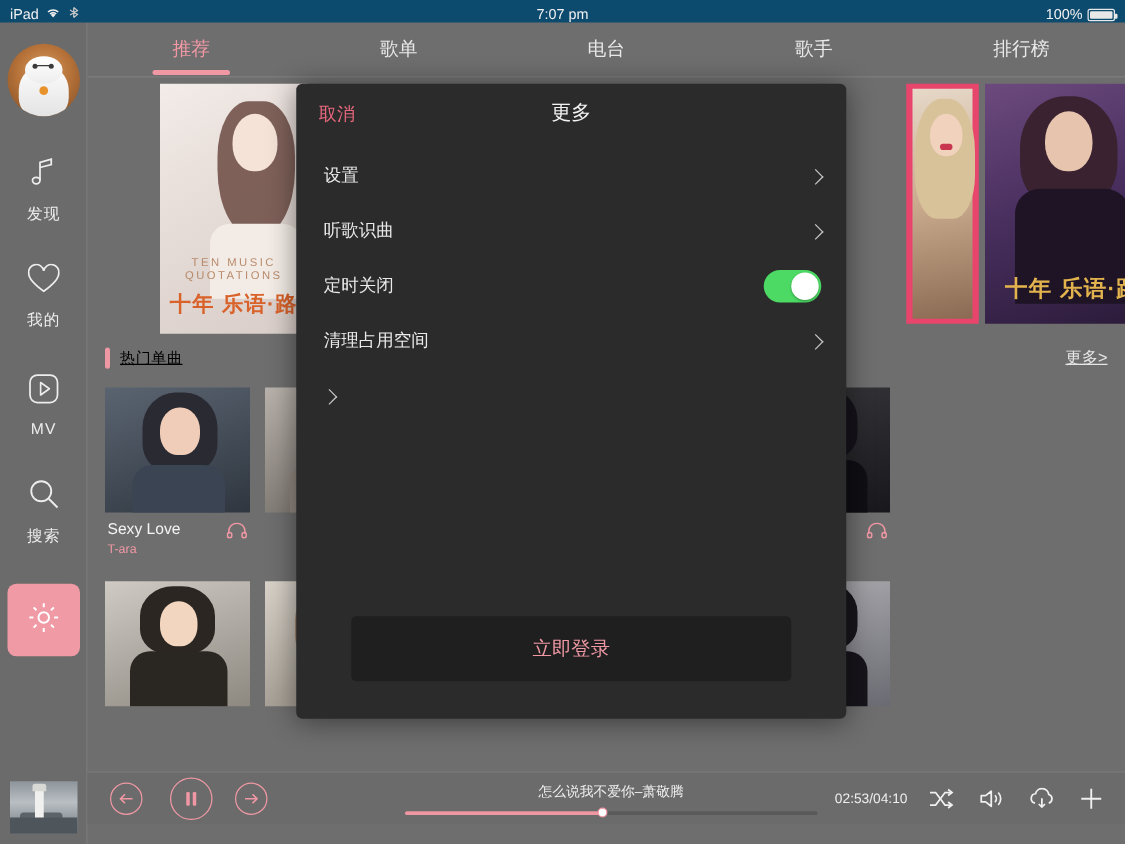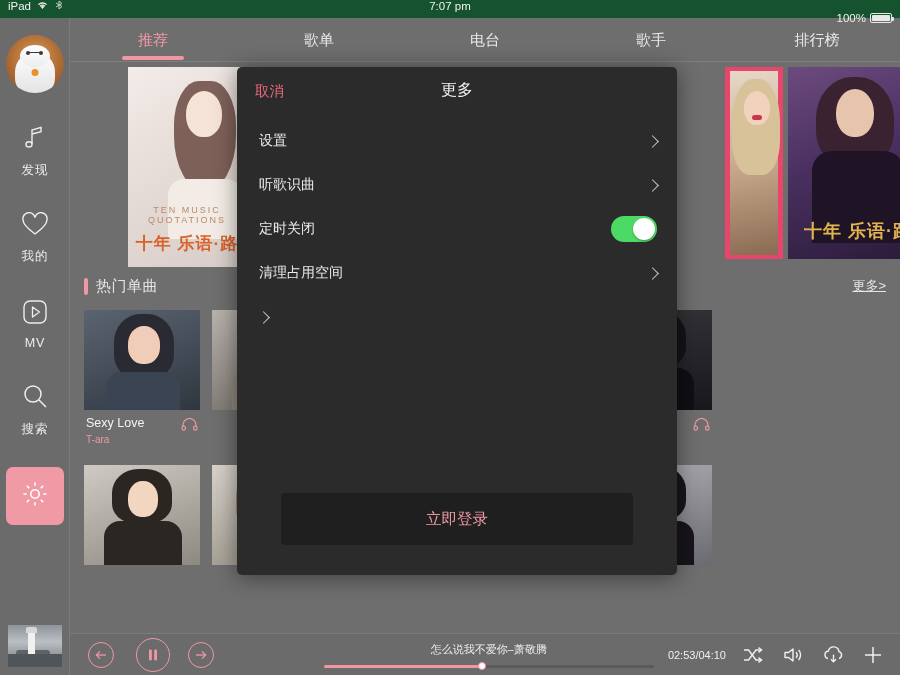--- a/index.html
+++ b/index.html
@@ -5,22 +5,22 @@
   * { margin:0; padding:0; box-sizing:border-box; }
   html,body { width:900px; height:675px; overflow:hidden; }
   body {
     font-family:"Liberation Sans","DejaVu Sans",sans-serif;
     background:#6e6e6e; position:relative;
   }
 
   
   .statusbar{
     position:absolute; top:0; left:0; width:900px; height:18px;
-    background:#14532d; color:#f2f2f2; font-size:11.5px;
-    display:flex; align-items:flex-start; z-index:60;flex-direction:column;
+    background:#0c4a6e; color:#f2f2f2; font-size:11.5px;
+    display:flex; align-items:flex-end; z-index:60;
   }
   .sb-left{ display:flex; align-items:center; gap:5px; padding-left:8px; }
   .sb-center{ position:absolute; left:0; right:0; text-align:center; }
   .sb-right{ margin-left:auto; display:flex; align-items:center; gap:4px; padding-right:8px; }
   .batt{ width:22px; height:10px; border:1px solid #e8e8e8; border-radius:2px; position:relative; }
   .batt::after{ content:""; position:absolute; right:-3px; top:3px; width:2px; height:4px; background:#e8e8e8; border-radius:0 1px 1px 0;}
   .batt i{ display:block; position:absolute; left:1px; top:1px; bottom:1px; width:18px; background:#e8e8e8; border-radius:1px;}
 
   
   .sidebar{
@@ -102,21 +102,21 @@
   .p3 .hair{position:absolute;left:28px;top:10px;width:78px;height:90px;border-radius:46% 46% 40% 40%;background:#3a2230;}
   .p3 .face{left:48px;top:22px;width:38px;height:48px;background:#e7c4ae;}
   .p3 .body{position:absolute;left:24px;top:84px;width:92px;height:92px;border-radius:20px 20px 0 0;background:#1e1426;}
   .p3 .ttl{position:absolute;left:0;bottom:16px;width:100%;text-align:center;font-size:18px;font-weight:bold;color:#e3b44e;letter-spacing:1px;white-space:nowrap;}
   .p-pinkframe .hair{position:absolute;left:2px;top:8px;width:48px;height:96px;border-radius:44% 44% 36% 36%;background:#d8c29a;}
   .p-pinkframe .face{left:14px;top:20px;width:26px;height:34px;background:#f0d2bd;}
   .p-pinkframe .lip{position:absolute;left:22px;top:44px;width:10px;height:5px;border-radius:4px;background:#c9364f;}
 
   .sechead{ height:48px; display:flex; align-items:center; padding:0 14px 0 14px; }
   .sechead .bar{ width:4px;height:17px;background:#ef98a4;border-radius:2px;margin-right:8px;}
-  .sechead .t{ color:#e5e5e5; font-size:15px; letter-spacing:.5px;}
+  .sechead .t{ color:#000000; font-size:12px; letter-spacing:.5px;text-decoration:underline;}
   .sechead .more{ margin-left:auto; color:#e6e6e6; font-size:13px;text-decoration:underline;}
 
   .songrow{ display:flex; gap:12px; padding:0 14px; }
   .songcard{ width:116px; }
   .songcard .cover{ width:116px;height:100px; position:relative; overflow:hidden;
       background:linear-gradient(160deg,#9aa2a8,#6d757c); }
   .songcard .meta{ padding:6px 2px 0; position:relative; }
   .songcard .name{ color:#f4f4f4;font-size:12.5px;white-space:nowrap;overflow:hidden;text-overflow:ellipsis;}
   .songcard .artist{ color:#ef98a4;font-size:10px;margin-top:4px;}
   .hp{ position:absolute; right:2px; top:8px; width:17px; height:13px;}
@@ -141,21 +141,21 @@
   .toggle{ width:46px;height:26px;border-radius:13px;background:#4cd964;position:relative;}
   .toggle .knob{ position:absolute;right:2px;top:2px;width:22px;height:22px;border-radius:50%;background:#fff;box-shadow:0 1px 2px rgba(0,0,0,.3);}
   .login{
     position:absolute;left:44px;bottom:30px;width:352px;height:52px;border-radius:4px;
     background:#1f1f1f;display:flex;align-items:center;justify-content:center;
     color:#ef98a4;font-size:15.5px;
   }
 
   
   .player{
-    position:absolute;left:70px;bottom:0;width:830px;height:42px;
+    position:absolute;left:70px;bottom:16px;width:830px;height:42px;
     background:#6b6b6b;border-top:1px solid #7a7a7a;display:flex;align-items:center;z-index:45;
   }
   .pbtn{ width:26px;height:26px;border:1.5px solid #ef98a4;border-radius:50%;
     display:flex;align-items:center;justify-content:center;margin-left:18px;}
   .pbtn.big{ width:34px;height:34px;margin-left:22px;}
   .pbtn svg{display:block;}
   .trackinfo{ margin-left:auto; margin-right:8px; width:330px; position:relative; }
   .trackinfo .tname{ color:#efefef;font-size:11px;text-align:center;}
   .progress{ margin-top:8px;height:3px;background:#5a5a5a;border-radius:2px;position:relative;}
   .progress .fill{ position:absolute;left:0;top:0;height:3px;background:#ef98a4;border-radius:2px;width:48%;}

